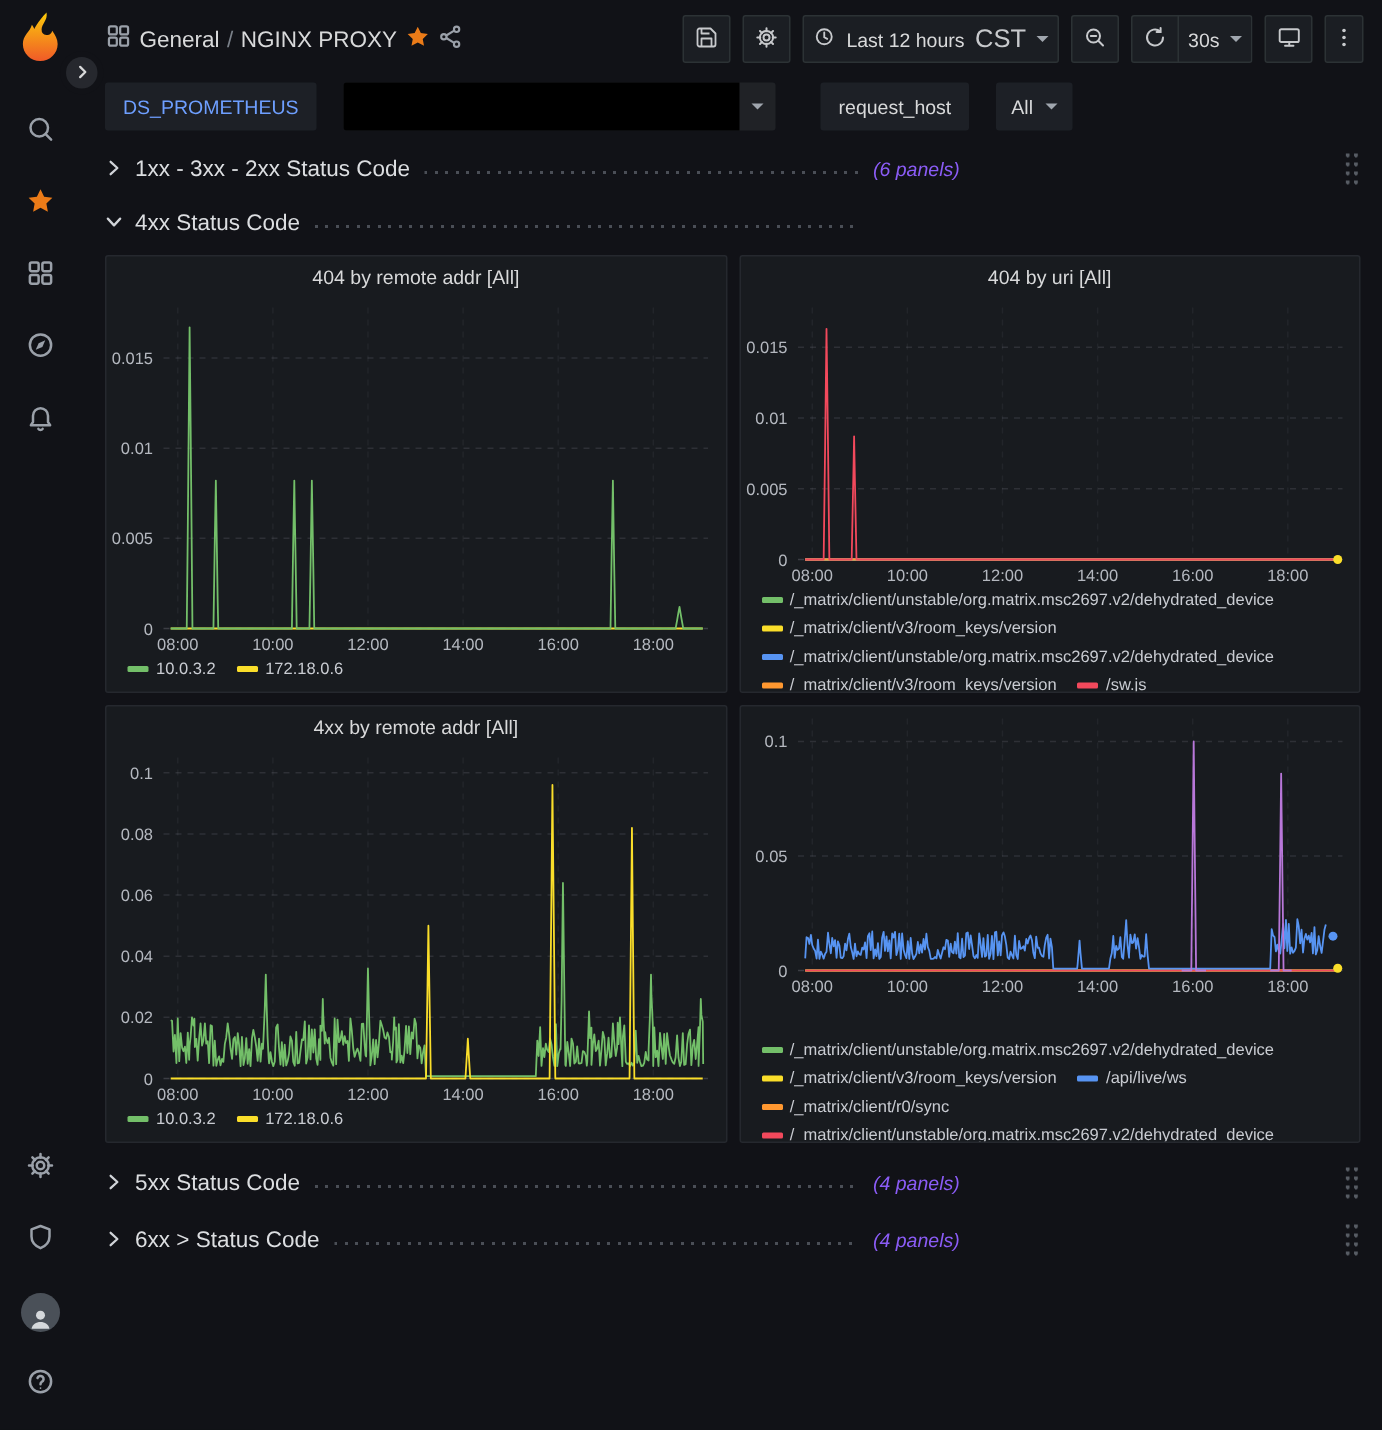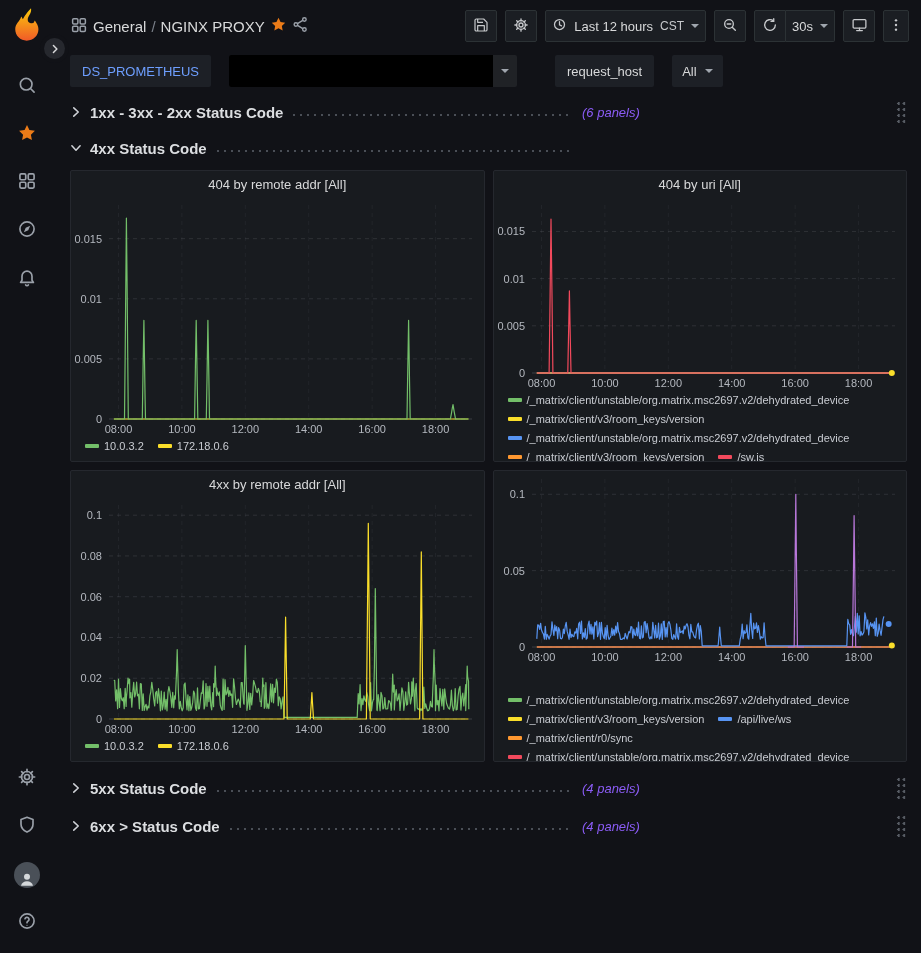--- a/index.html
+++ b/index.html
@@ -18,38 +18,38 @@
   .crumb{display:flex;align-items:center;gap:5px;font-size:15px}
   .crumb .sep{color:#7b818a}
   .crumb-section,.crumb-title{color:#d8d9da;cursor:pointer;white-space:nowrap}
   .icon-btn-plain{display:flex;align-items:center;cursor:pointer}
   .nav-actions{margin-left:auto;display:flex;align-items:center;gap:8px}
   .tbtn{height:32px;min-width:32px;padding:0 6px;border:1px solid #2c3235;border-radius:2px;background:#1b1e23;display:flex;align-items:center;justify-content:center;gap:7px;cursor:pointer;color:#d8d9da;font-size:13px;white-space:nowrap}
   .tbtn.narrow{min-width:26px;padding:0 3px}
   .btn-group{display:flex}
   .btn-group .tbtn:first-child{border-radius:2px 0 0 2px}
   .btn-group .tbtn:last-child{border-radius:0 2px 2px 0;border-left:none}
-  .tz{font-size:12px;color:#c7c9cc}
+  .tz{font-size:17px;color:#c7c9cc}
   .caret{width:0;height:0;border-left:4px solid transparent;border-right:4px solid transparent;border-top:4px solid #a0a6ae}
   
   .submenu{position:absolute;left:54px;top:52px;right:0;height:38px;display:flex;align-items:center;gap:18px;padding:0 16px}
   .var-label{height:32px;display:flex;align-items:center;padding:0 12px;background:#1d2026;border-radius:2px;font-size:13px;white-space:nowrap}
   .var-label.blue{color:#6e9fff;font-weight:500;cursor:pointer}
   .value-dd{position:relative;width:288px;height:32px;background:#202226;border-radius:2px;cursor:pointer}
   .value-dd .black{position:absolute;left:0;top:0;bottom:0;right:24px;background:#000;border-radius:2px 0 0 2px}
   .value-dd .caret{position:absolute;right:8px;top:14px}
-  .gap12{margin-left:20px}
+  .gap12{margin-left:12px}
   .all-dd{height:32px;display:flex;align-items:center;gap:8px;padding:0 10px;background:#1d2026;border-radius:2px;font-size:13px;cursor:pointer}
   
   .content{position:absolute;left:54px;top:90px;right:0;bottom:0;padding:8px 14px 0 16px;overflow:hidden}
   .row-header{height:28px;display:flex;align-items:center;cursor:pointer}
   .row-chevron{width:14px;display:flex;margin-right:6px}
   .row-chevron.expanded svg{transform:rotate(90deg)}
   .row-left{display:flex;align-items:center;width:482px;min-width:0}
-  .row-title{font-size:15px;font-weight:700;color:#dcdee1;white-space:nowrap}
+  .row-title{font-size:15px;font-weight:400;color:#dcdee1;white-space:nowrap}
   .leader{flex:1;height:2px;margin:5px 0 0 10px;background:repeating-linear-gradient(90deg,#4a4e56 0 2px,transparent 2px 7px)}
   .row-count{margin-left:10px;font-size:13px;font-style:italic;color:#8b5cf6;white-space:nowrap}
   .row-spacer{flex:1}
   .drag-handle{width:11px;height:23px;background-image:radial-gradient(circle at 2.5px 2.5px,#575c64 1.3px,transparent 1.5px);background-size:5.5px 6px;cursor:grab}
   #row-4xx{margin-top:8px}
   .panel-grid{display:grid;grid-template-columns:1fr 1fr;gap:8px;margin:8px 0 12px}
   .panel{height:292px;background:#181b1f;border:1px solid #25282e;border-radius:2px;display:flex;flex-direction:column;overflow:hidden}
   .panel-title{height:26px;flex:none;display:flex;align-items:center;justify-content:center;font-size:13px;font-weight:500;color:#d8d9da;cursor:pointer}
   .chart{flex:1;min-height:0;cursor:crosshair}
   .legend{display:flex;flex-wrap:wrap;column-gap:14px;row-gap:3px;padding:1px 10px 7px 14px;font-size:11px;color:#c9ccd2}

